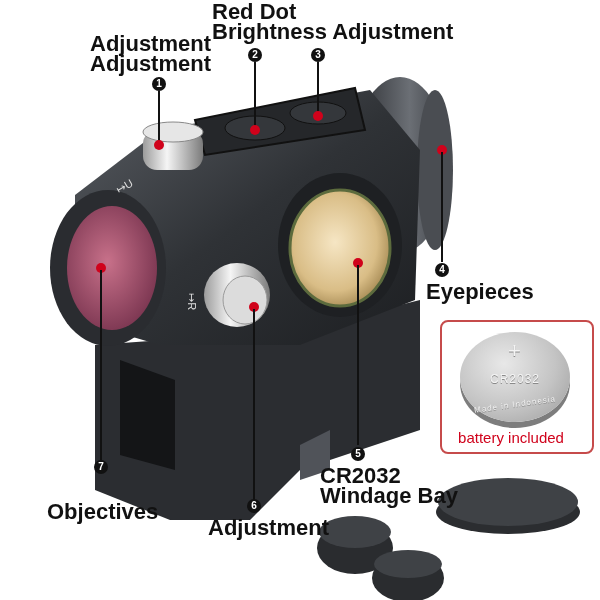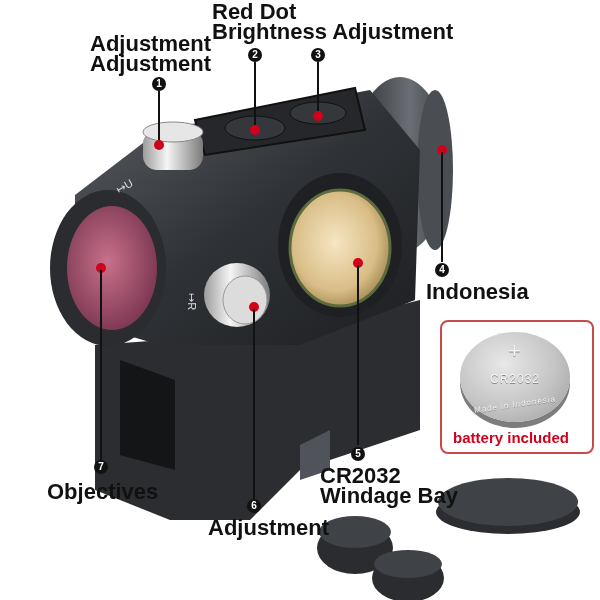--- a/index.html
+++ b/index.html
@@ -3,21 +3,21 @@
 <meta charset="utf-8">
 <style>
   html, body { margin:0; padding:0; background:#ffffff; }
   body { width:600px; height:600px; position:relative; overflow:hidden; font-family:"Liberation Sans", sans-serif; }
   .stage { position:absolute; left:0; top:0; width:600px; height:600px; }
   .label { position:absolute; font-weight:bold; color:#111; font-size:22px; line-height:20px; white-space:nowrap; }
   .badge { position:absolute; width:14px; height:14px; border-radius:50%; background:#111; color:#fff; font-size:10px; font-weight:bold; line-height:14px; text-align:center; }
   .leader { position:absolute; width:2px; background:#111; }
   .dot { position:absolute; width:10px; height:10px; border-radius:50%; background:#d0021b; }
   .battery-box { position:absolute; left:440px; top:320px; width:150px; height:130px; border:2px solid #c64b4b; border-radius:8px; background:#fff; }
-  .battery-caption { position:absolute; left:0; right:12px; bottom:6px; text-align:center; color:#d0021b; font-weight:bold; font-size:15px; }
+  .battery-caption { position:absolute; left:0; right:12px; bottom:6px; text-align:center; color:#d0021b; font-weight:normal; font-size:15px; }
   .coin { position:absolute; left:18px; top:10px; width:110px; height:90px; border-radius:50%; background:radial-gradient(ellipse at 40% 35%, #e8e8e8 0%, #c4c4c4 55%, #9a9a9a 100%); box-shadow: 0 6px 0 #7d7d7d; }
   .coin-text { position:absolute; left:0; right:0; text-align:center; color:#f4f4f4; font-size:12px; letter-spacing:1px; text-shadow:0 1px 0 #8a8a8a; }
 </style>
 </head>
 <body>
 
 <div class="stage">
 
   <svg width="600" height="600" style="position:absolute;left:0;top:0">
     <defs>
@@ -95,41 +95,41 @@
   <div class="badge" style="left:248px;top:48px">2</div>
   <div class="leader" style="left:254px;top:62px;height:64px"></div>
   <div class="dot" style="left:250px;top:125px"></div>
   <div class="badge" style="left:311px;top:48px">3</div>
   <div class="leader" style="left:317px;top:62px;height:50px"></div>
   <div class="dot" style="left:313px;top:111px"></div>
 
   <div class="dot" style="left:437px;top:145px"></div>
   <div class="leader" style="left:441px;top:152px;height:110px"></div>
   <div class="badge" style="left:435px;top:263px">4</div>
-  <div class="label" style="left:426px;top:282px">Indonesia</div>
+  <div class="label" style="left:426px;top:282px">Eyepieces</div>
 
   <div class="dot" style="left:353px;top:258px"></div>
   <div class="leader" style="left:357px;top:265px;height:180px"></div>
   <div class="badge" style="left:351px;top:447px">5</div>
   <div class="label" style="left:320px;top:466px">
     <div>CR2032</div>
     <div>Windage Bay</div>
   </div>
 
   <div class="dot" style="left:249px;top:302px"></div>
   <div class="leader" style="left:253px;top:309px;height:190px"></div>
   <div class="badge" style="left:247px;top:499px">6</div>
   <div class="label" style="left:208px;top:518px">
     <div>Adjustment</div>
   </div>
 
   <div class="dot" style="left:96px;top:263px"></div>
   <div class="leader" style="left:100px;top:270px;height:190px"></div>
   <div class="badge" style="left:94px;top:460px">7</div>
-  <div class="label" style="left:47px;top:482px">Objectives</div>
+  <div class="label" style="left:47px;top:502px">Objectives</div>
 
   <div style="position:absolute;left:116px;top:180px;font-size:11px;color:#ddd;transform:rotate(-30deg)">↦U</div>
   <div style="position:absolute;left:183px;top:295px;font-size:11px;color:#ddd;transform:rotate(90deg)">↦R</div>
 
   <div class="battery-box">
     <div class="coin">
       <div class="coin-text" style="top:6px;font-size:22px">+</div>
       <div class="coin-text" style="top:40px">CR2032</div>
       <div class="coin-text" style="top:68px;font-size:8px;transform:rotate(-8deg)">Made in Indonesia</div>
     </div>

